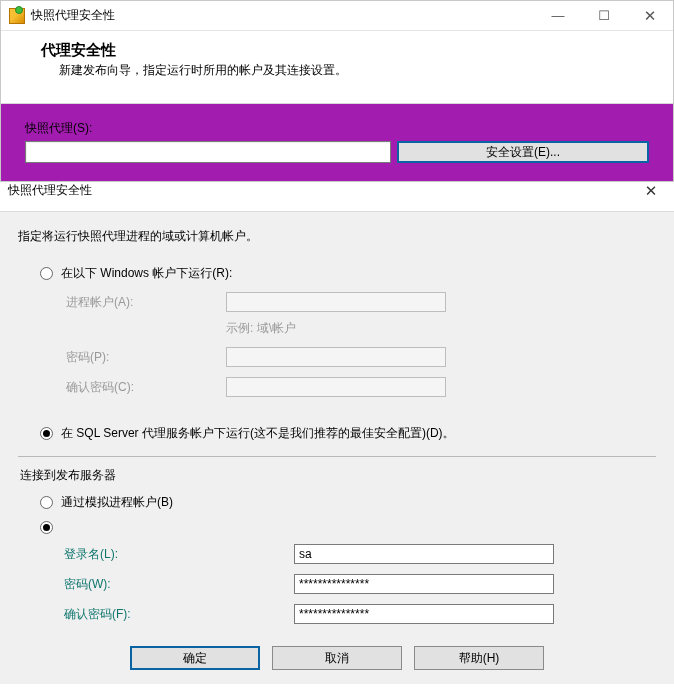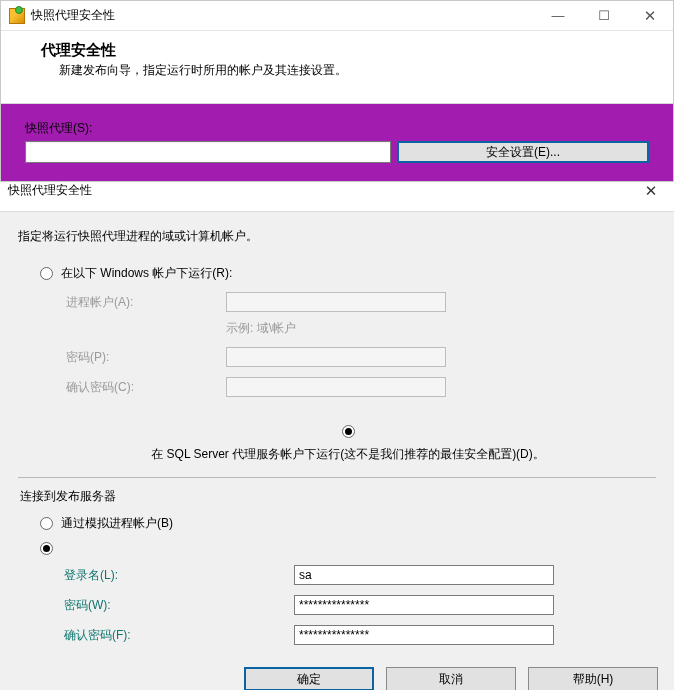--- a/index.html
+++ b/index.html
@@ -154,21 +154,21 @@
     margin-top:-2px;
   }
   .sep {
     border:none;
     border-top:1px solid #b8b8b8;
     margin: 14px 0 10px 0;
   }
   .section-title { margin: 8px 0 10px 2px; font-family: Liberation Mono, monospace; }
   .btn-row {
     display:flex;
-    justify-content:flex-end;
+    justify-content:center;
     gap:12px;
     padding: 8px 16px 0 16px;
   }
   .dlg-btn {
     width:130px; height:24px;
     background:#e1e1e1;
     border:1px solid #8a8a8a;
     text-align:center;
     line-height:22px;
   }
@@ -216,21 +216,21 @@
       </div>
       <div class="field-grid">
         <span class="flabel disabled">进程帐户(A):</span>
         <input class="tinput disabled" disabled="" style="">
         <span class="hint">示例: 域\帐户</span>
         <span class="flabel disabled">密码(P):</span>
         <input class="tinput disabled" disabled="" type="password" style="">
         <span class="flabel disabled">确认密码(C):</span>
         <input class="tinput disabled" disabled="" type="password" style="">
       </div>
-      <div class="radio-row" style="margin-top:28px;flex-direction:column;">
+      <div class="radio-row" style="margin-top:28px;">
         <span class="radio checked"></span>
         <span>在 SQL Server 代理服务帐户下运行(这不是我们推荐的最佳安全配置)(D)。</span>
       </div>
     </div>
 
     <hr class="sep">
 
     <div class="section-title">连接到发布服务器</div>
     <div class="group">
       <div class="radio-row">

